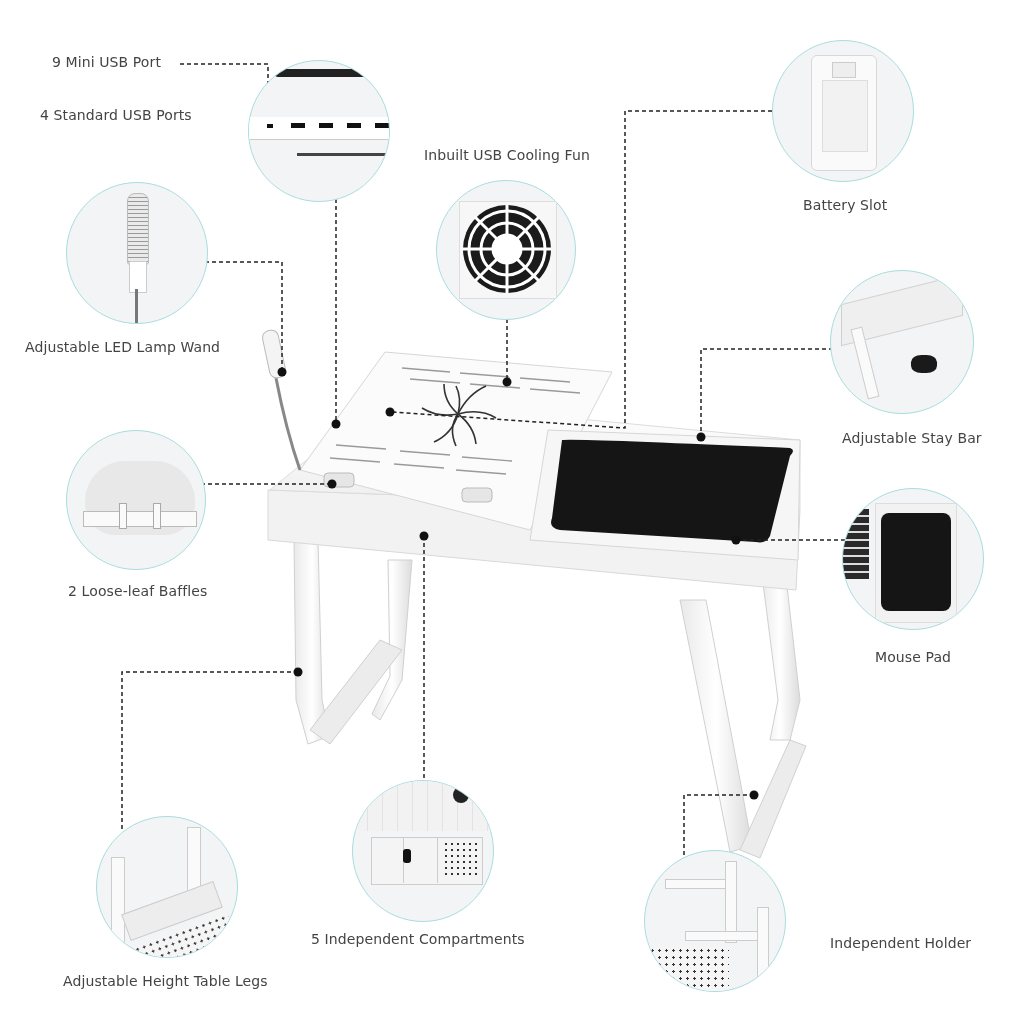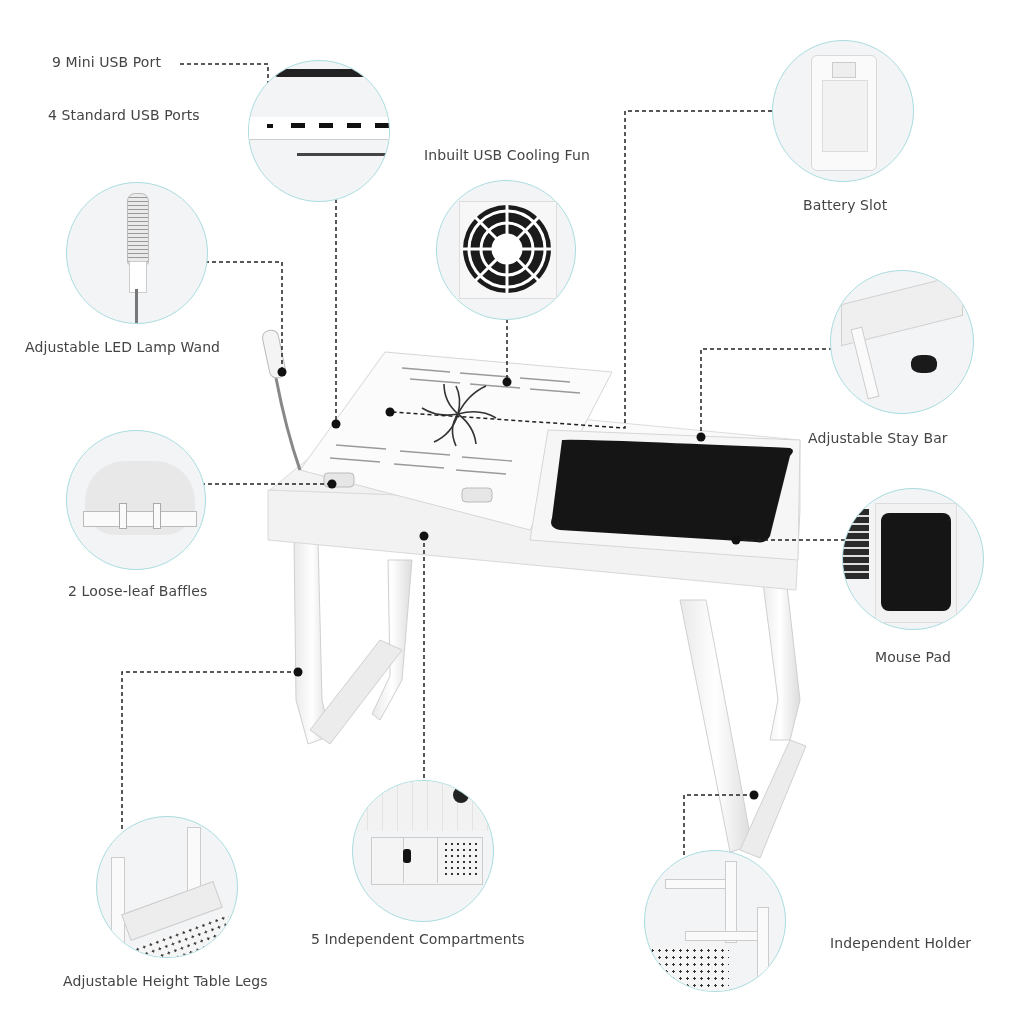--- a/index.html
+++ b/index.html
@@ -194,22 +194,22 @@
 
 <div class="circle" style="left:644px;top:850px;width:142px;height:142px">
   <div style="position:absolute;left:20px;top:28px;width:70px;height:8px;background:#fafafa;border:1px solid #ccc"></div>
   <div style="position:absolute;left:80px;top:10px;width:10px;height:80px;background:#fafafa;border:1px solid #ccc"></div>
   <div style="position:absolute;left:40px;top:80px;width:80px;height:8px;background:#fafafa;border:1px solid #ccc"></div>
   <div style="position:absolute;left:112px;top:56px;width:10px;height:86px;background:#fafafa;border:1px solid #ccc"></div>
   <div style="position:absolute;left:4px;top:96px;width:80px;height:46px;background-image:radial-gradient(#333 1.2px,transparent 1.3px);background-size:7px 7px;background-color:#f5f5f5"></div>
 </div>
 
 <div class="label" style="left:52px;top:54px">9 Mini USB Port</div>
-<div class="label" style="left:48px;top:107px">4 Standard USB Ports</div>
+<div class="label" style="left:40px;top:107px">4 Standard USB Ports</div>
 <div class="label" style="left:424px;top:147px">Inbuilt USB Cooling Fun</div>
 <div class="label" style="left:803px;top:197px">Battery Slot</div>
 <div class="label" style="left:25px;top:339px">Adjustable LED Lamp Wand</div>
-<div class="label" style="left:808px;top:430px">Adjustable Stay Bar</div>
+<div class="label" style="left:842px;top:430px">Adjustable Stay Bar</div>
 <div class="label" style="left:68px;top:583px">2 Loose-leaf Baffles</div>
 <div class="label" style="left:875px;top:649px">Mouse Pad</div>
 <div class="label" style="left:63px;top:973px">Adjustable Height Table Legs</div>
 <div class="label" style="left:311px;top:931px">5 Independent Compartments</div>
 <div class="label" style="left:830px;top:935px">Independent Holder</div>
 
 </body></html>

